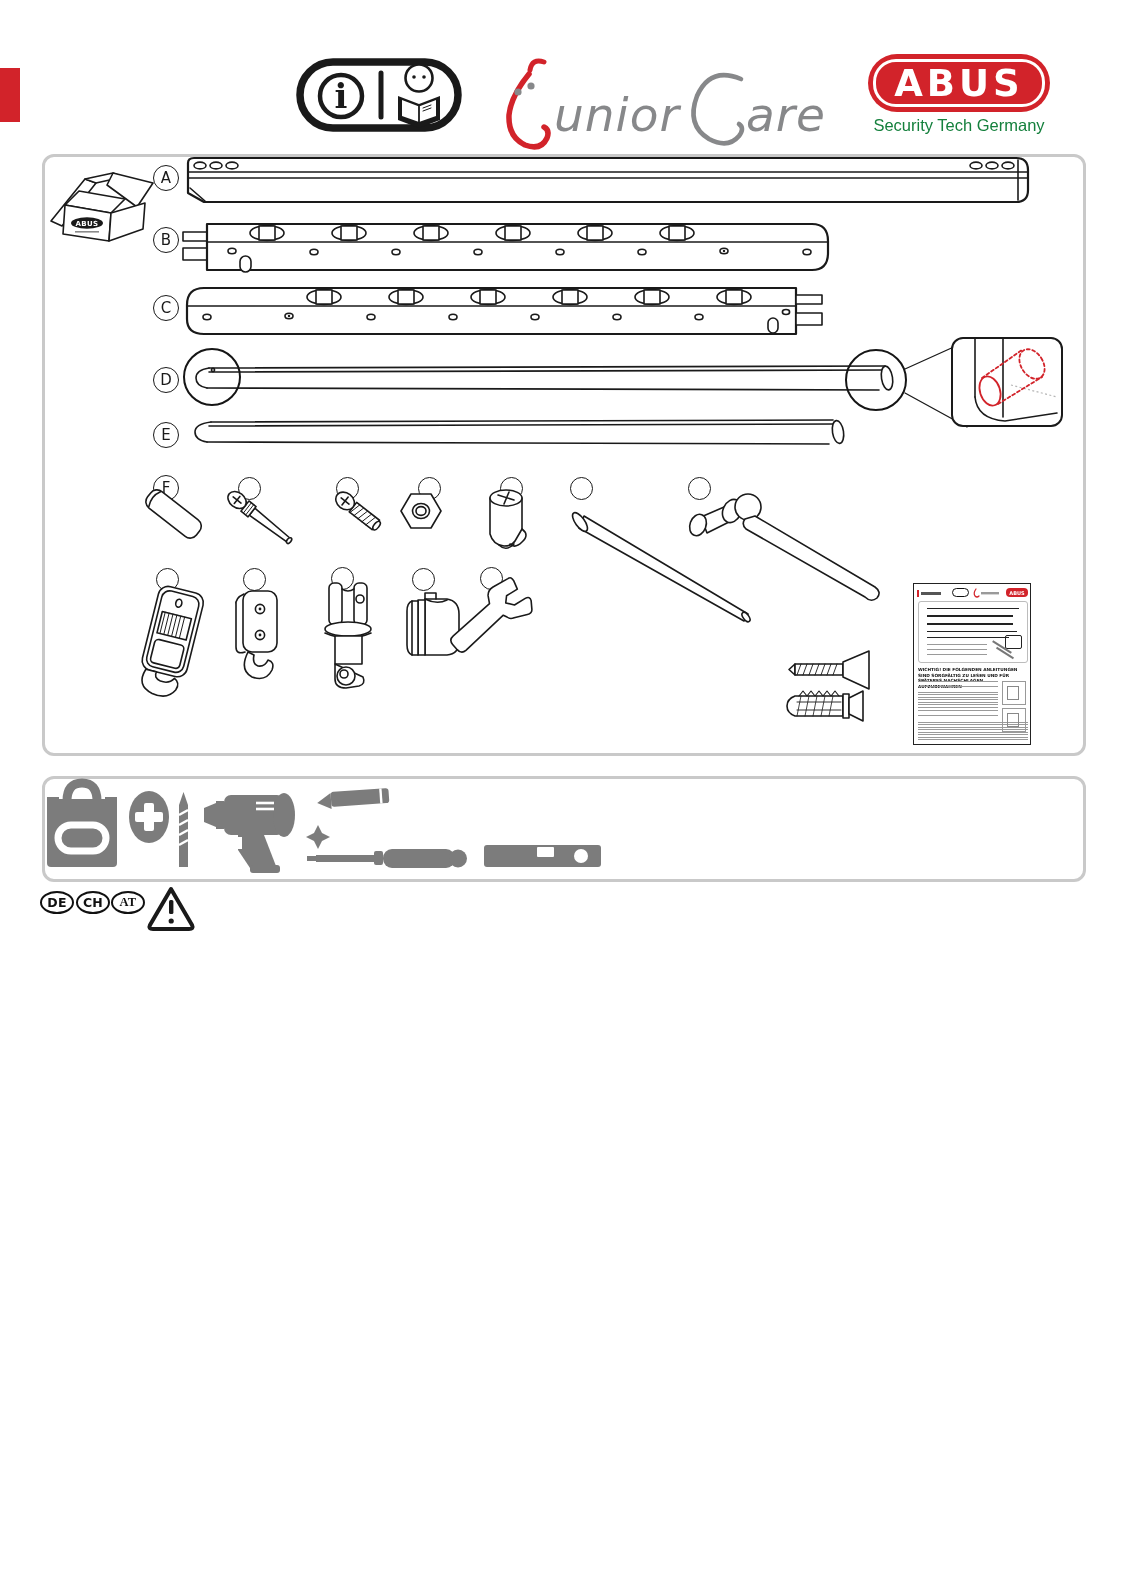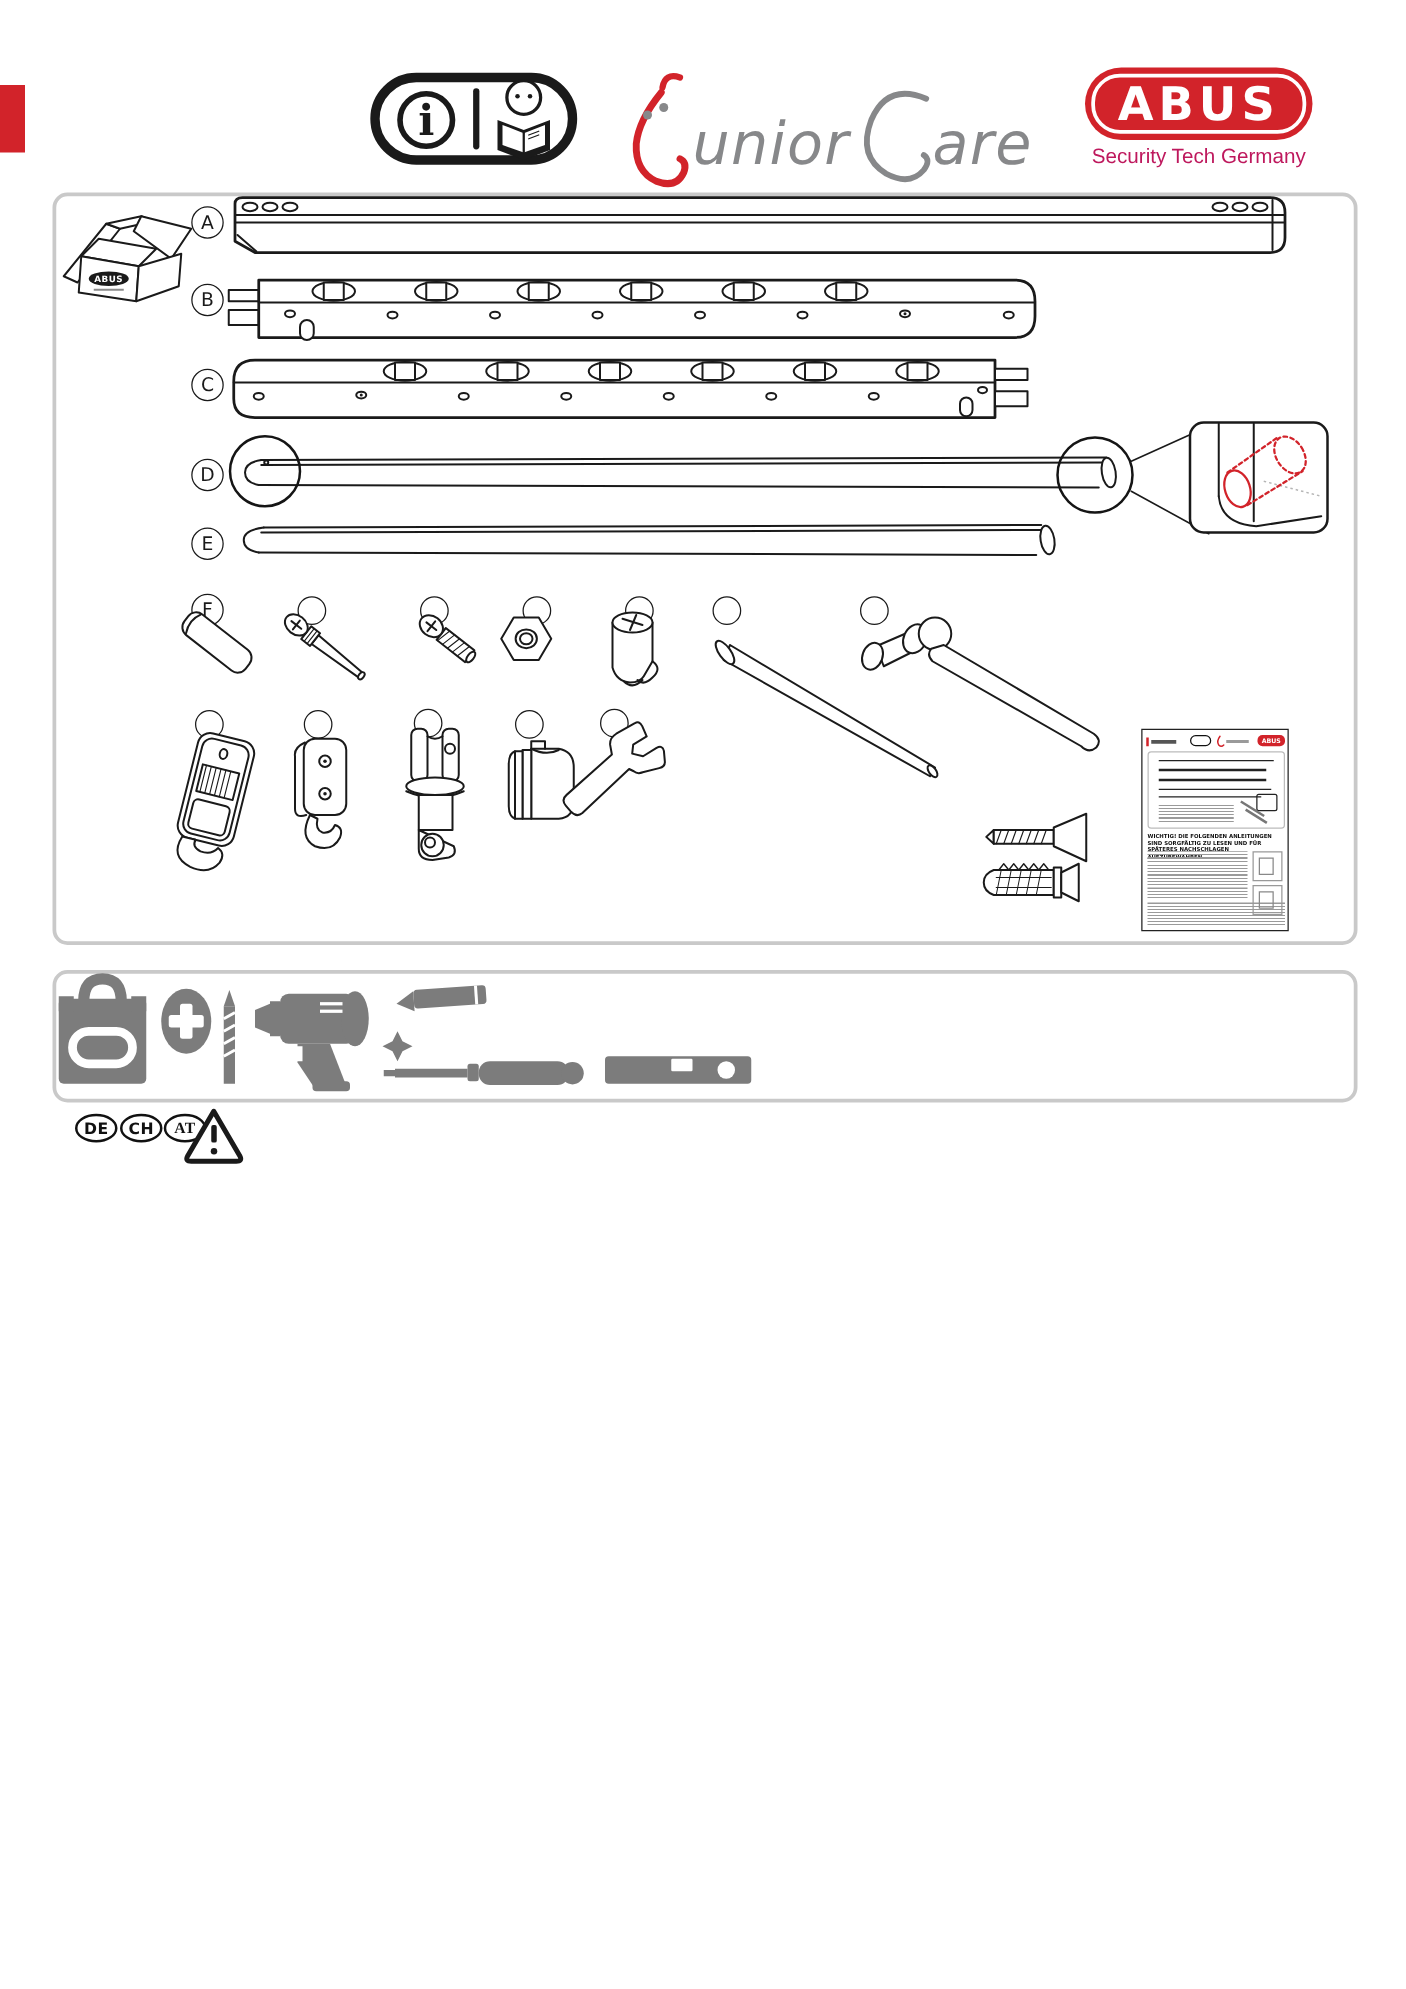--- a/index.html
+++ b/index.html
@@ -24,26 +24,26 @@
   .tool .ng{fill:none;stroke:#7c7c7c;}
   .label-circle{width:26px;height:26px;border:1.7px solid #1a1a1a;border-radius:50%;
      display:flex;align-items:center;justify-content:center;background:#fff;
      font:400 15px "DejaVu Sans",sans-serif;color:#1a1a1a;box-sizing:border-box;}
   .empty-circle{width:23px;height:23px;border:1.7px solid #1a1a1a;border-radius:50%;
      background:#fff;box-sizing:border-box;}
   .frame{border:3.5px solid #c9c9c9;border-radius:12px;background:#fff;box-sizing:border-box;}
   .mag{border:2.6px solid #151515;border-radius:50%;box-sizing:border-box;}
   .country{width:34px;height:23px;border:2px solid #111;border-radius:50%;background:#fff;
      display:flex;align-items:center;justify-content:center;
-     font:700 12.5px "DejaVu Sans",sans-serif;color:#111;box-sizing:border-box;letter-spacing:.3px;margin-left:20px;}
+     font:700 12.5px "DejaVu Sans",sans-serif;color:#111;box-sizing:border-box;letter-spacing:.3px;}
   .abus-box{width:182px;height:58px;background:#d2232a;border-radius:29px;position:relative;}
   .abus-inner{position:absolute;inset:5px;border:3.5px solid #fff;border-radius:23px;
      display:flex;align-items:center;justify-content:center;
      font:700 37px "DejaVu Sans",sans-serif;color:#fff;letter-spacing:4px;}
-  .tagline{width:182px;text-align:center;font:400 16.5px "Liberation Sans",sans-serif;color:#be185d;}
+  .tagline{width:182px;text-align:center;font:400 16.5px "Liberation Sans",sans-serif;color:#15803d;}
   .leaflet{width:118px;height:162px;border:1.3px solid #222;background:#fff;box-sizing:border-box;position:relative;overflow:hidden;}
   .microtext{background:repeating-linear-gradient(to bottom,#9a9a9a 0,#9a9a9a .9px,transparent .9px,transparent 2.5px);}
   .leaf-title{font:700 4.3px "DejaVu Sans",sans-serif;color:#111;line-height:1.3;letter-spacing:0;}
   .minibrand{background:#d2232a;border-radius:4px;display:flex;align-items:center;justify-content:center;
      font:700 5px "DejaVu Sans",sans-serif;color:#fff;}
 </style>
 </head>
 <body>
 
 <div class="page">

